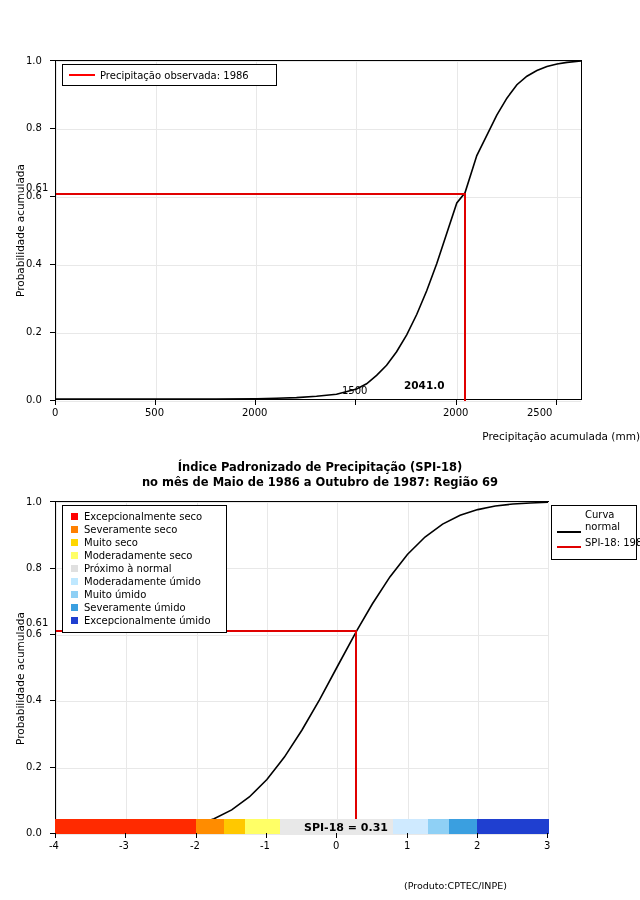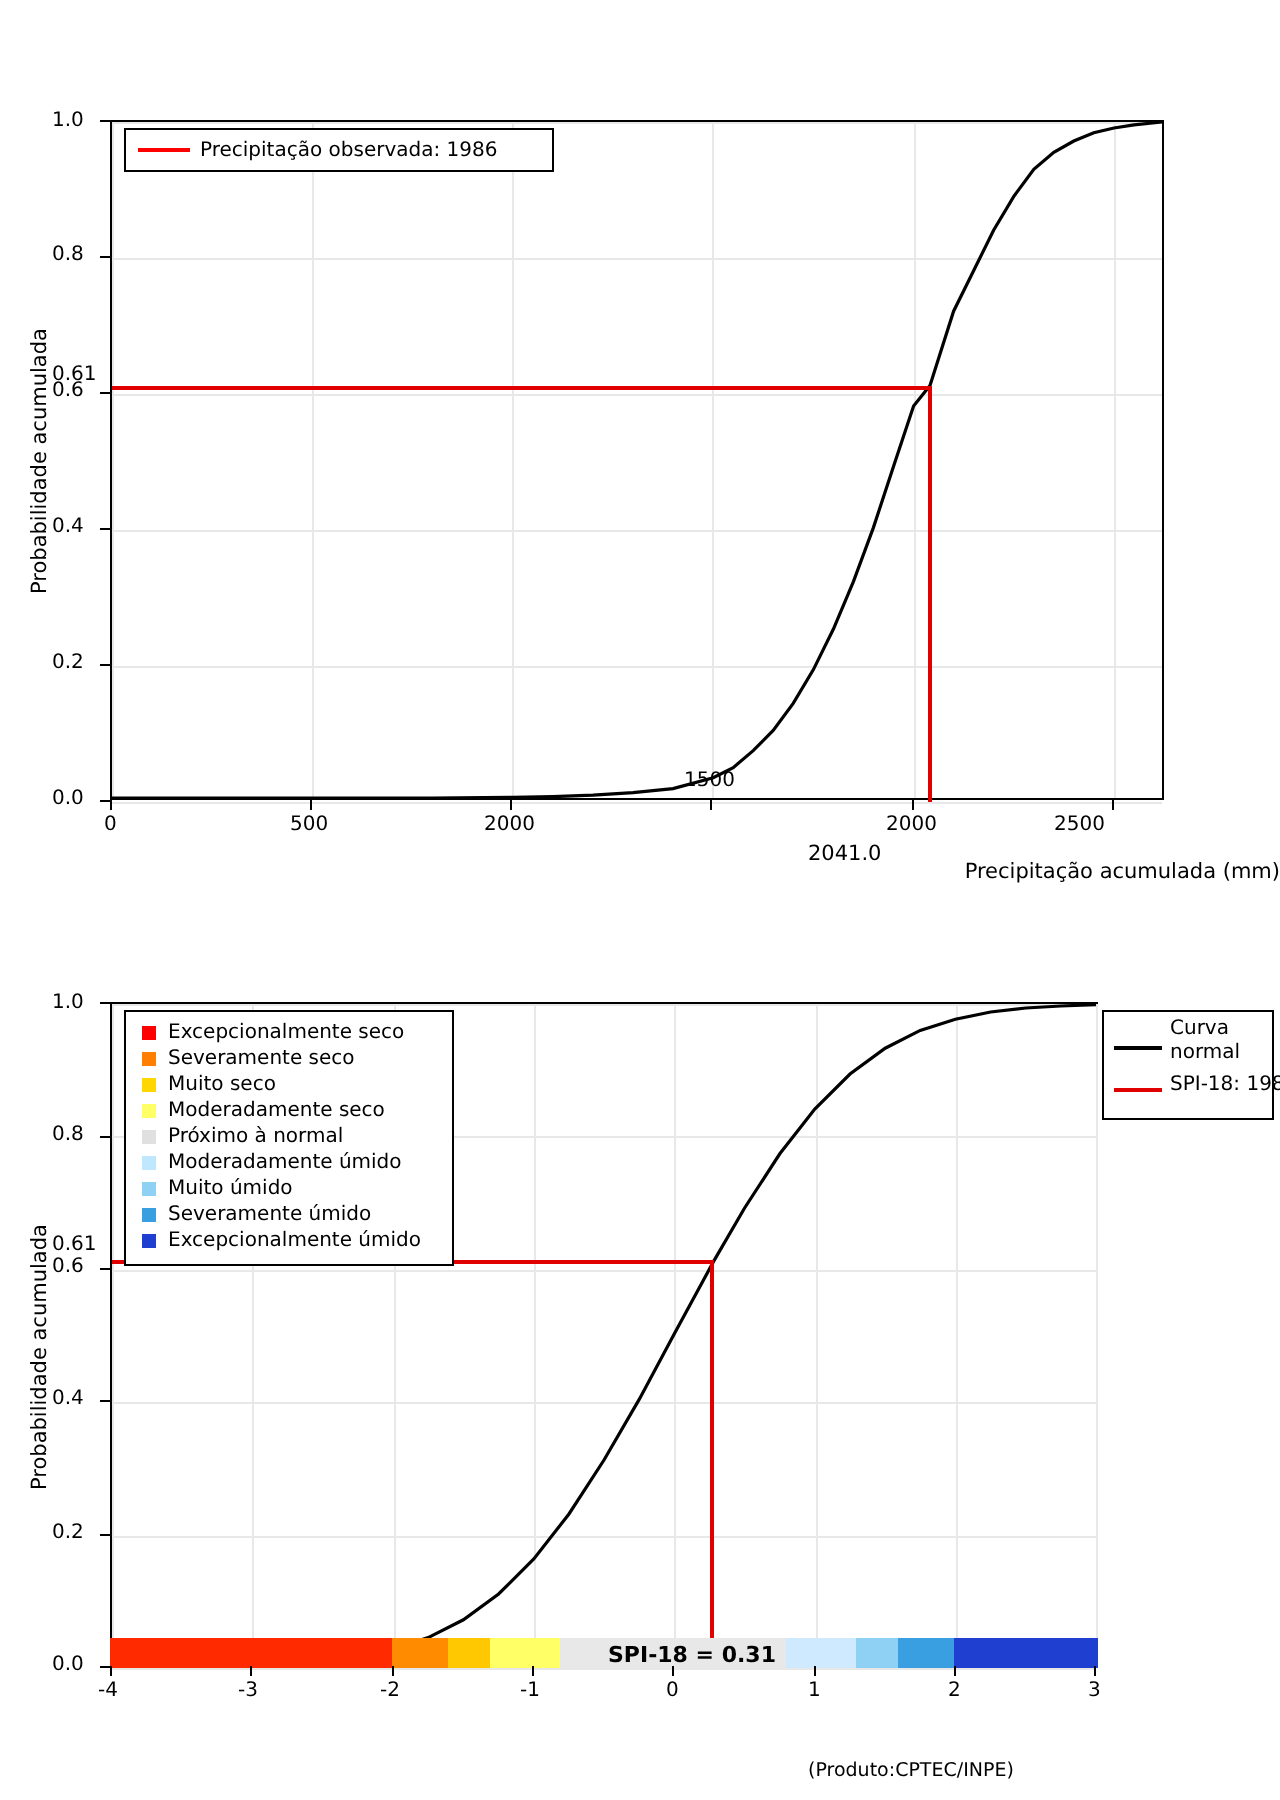--- a/index.html
+++ b/index.html
@@ -119,23 +119,22 @@
   }
 
   .redline {
     position: absolute;
     background: #e00000;
   }
 
   .value-label {
     position: absolute;
     font-size: 10.5px;
-    font-weight: normal;
-    white-space: nowrap;
-    margin-top: 42px;
+    font-weight: bold;
+    white-space: nowrap;
   }
 
   .colorbar {
     position: absolute;
     display: flex;
     height: 15px;
   }
   .colorbar div { height: 100%; }
 
   .spi-value {
@@ -144,21 +143,21 @@
     font-weight: bold;
     white-space: nowrap;
   }
   .produto {
     position: absolute;
     font-size: 9.5px;
     white-space: nowrap;
   }
   .legend-right-row {
     display: flex;
-    align-items: center;
+    align-items: flex-end;
     white-space: nowrap;
   }
   .legend-right-line {
     width: 24px;
     height: 0;
     border-top: 2px solid #000000;
     margin: 6px 4px 0 5px;
     flex: none;
   }
 </style>
@@ -232,20 +231,24 @@
   <div class="tick-label" style="left:242px; top:407px;">2000</div>
   <div class="tick-label" style="left:342px; top:385px;">1500</div>
   <div class="tick-label" style="left:443px; top:407px;">2000</div>
   <div class="tick-label" style="left:527px; top:407px;">2500</div>
 
   <div class="axis-label-x" style="left:0px; top:430px; width:640px;">Precipitação acumulada (mm)</div>
 </div>
 
 <div class="panel" id="panel-bottom">
 
+  <div class="title">
+    <div>Índice Padronizado de Precipitação (SPI-18)</div>
+    <div>no mês de Maio de 1986 a Outubro de 1987: Região 69</div>
+  </div>
 
   <div class="axis-label-y" style="left:14px; top:295px;">Probabilidade acumulada</div>
 
   <div class="tick-label" style="left:26px; top:377px;">0.0</div>
   <div class="tick-label" style="left:26px; top:311px;">0.2</div>
   <div class="tick-label" style="left:26px; top:244px;">0.4</div>
   <div class="tick-label" style="left:26px; top:178px;">0.6</div>
   <div class="tick-label" style="left:26px; top:112px;">0.8</div>
   <div class="tick-label" style="left:26px; top:46px;">1.0</div>
 

